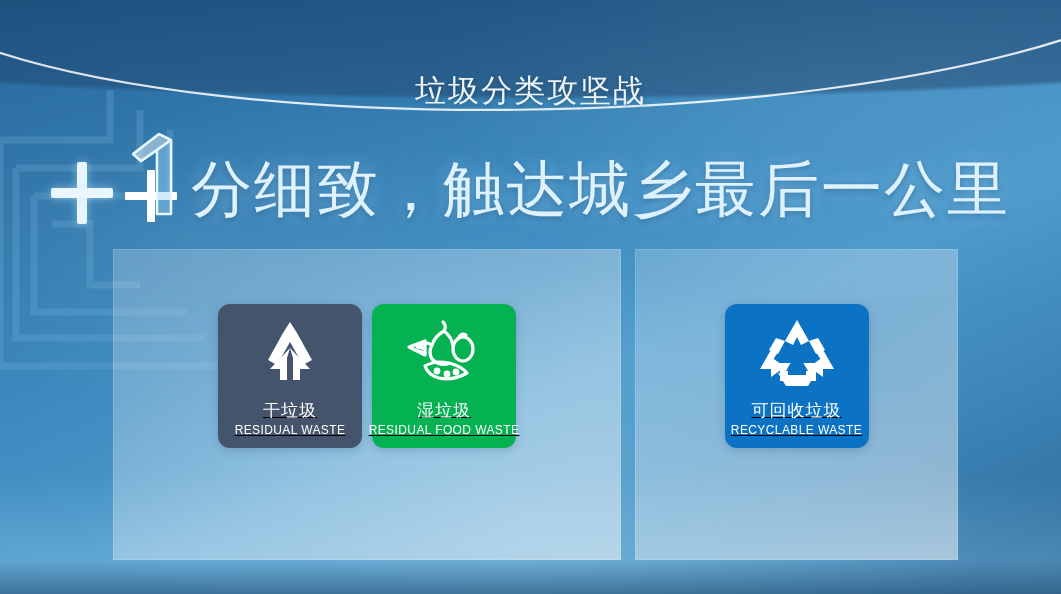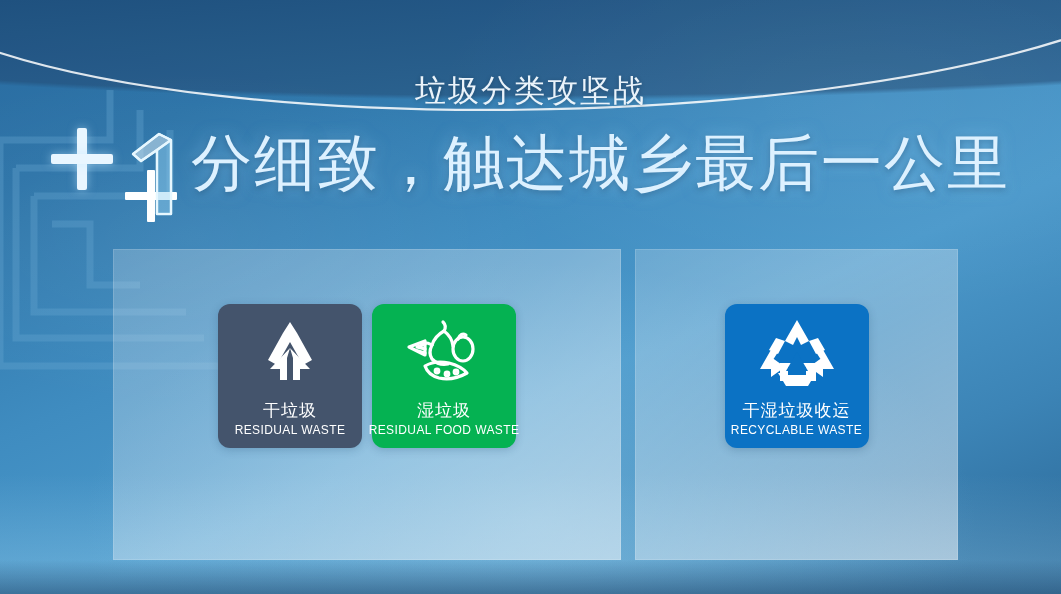--- a/index.html
+++ b/index.html
@@ -56,21 +56,21 @@
     position:absolute;left:0;top:22px;width:1061px;text-align:center;
     color:#eaf3fa;font-size:31px;letter-spacing:2px;font-weight:400;
     text-shadow:0 1px 4px rgba(0,0,0,.25);
     z-index:6;
     margin-top:48px;
   }
 
   
   .headline{
     position:absolute;left:0;top:128px;width:1061px;height:96px;
-    display:flex;align-items:flex-start;justify-content:center;z-index:6;
+    display:flex;align-items:flex-end;justify-content:center;z-index:6;
   }
   .hl-plus{
     display:inline-block;position:relative;width:62px;height:62px;margin-right:6px;
   }
   .hl-plus span{position:absolute;background:#e9f6ff;border-radius:2px;
     box-shadow:0 0 10px rgba(190,230,255,.55);}
   .hl-plus .v{left:26px;top:0;width:10px;height:62px;}
   .hl-plus .h{left:0;top:26px;width:62px;height:10px;}
   .hl-one{display:inline-block;width:70px;height:96px;margin:0 2px 0 0;}
   .hl-text{
@@ -91,20 +91,21 @@
   .panel-inner{
     position:absolute;left:0;right:0;top:0;bottom:0;
     display:flex;flex-direction:column;align-items:center;
   }
   .tiles{display:flex;gap:10px;margin-top:55px;}
   .tile{
     width:144px;height:144px;border-radius:12px;
     display:flex;flex-direction:column;align-items:center;justify-content:flex-end;
     padding-bottom:12px;box-sizing:border-box;
     box-shadow:0 2px 8px rgba(20,55,90,.22);
+    text-decoration:underline;
   }
   .tile-icon{flex:1;display:flex;align-items:center;justify-content:center;width:100%;}
   .tile-cn{
     color:#ffffff;font-size:17px;letter-spacing:1px;line-height:20px;margin-bottom:3px;
   }
   .tile-en{
     color:#ffffff;font-size:12px;letter-spacing:.4px;line-height:12px;
     white-space:nowrap;
   }
   .panel-caption{
@@ -221,21 +222,21 @@
                   <path d="M58 56 L50 69 L28 69 L28 56 Z"></path>
                   <path d="M22 46 L36 46 L36 64 L22 64 Z"></path>
                   <path d="M44 46 L58 46 L58 64 L44 64 Z"></path>
                 </g>
                 <g fill="#0b72c4">
                   <path d="M39 35 L28 54 L50 54 Z"></path>
                   <rect x="30" y="50" width="18" height="8"></rect>
                 </g>
               </svg>
             </div>
-            <div class="tile-cn">干湿垃圾收运</div>
+            <div class="tile-cn">可回收垃圾</div>
             <div class="tile-en">RECYCLABLE WASTE</div>
           </div>
 
         </div>
       </div>
     </div>
 
   </div>
 </div>
 

